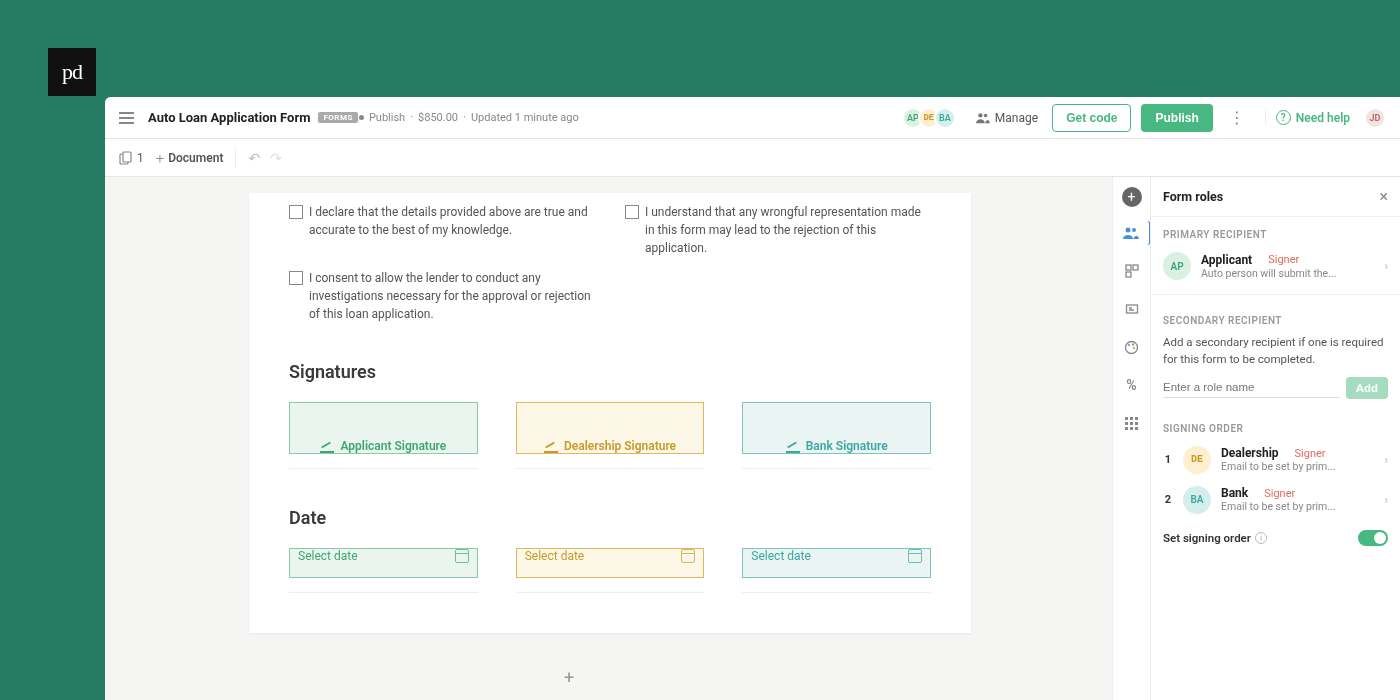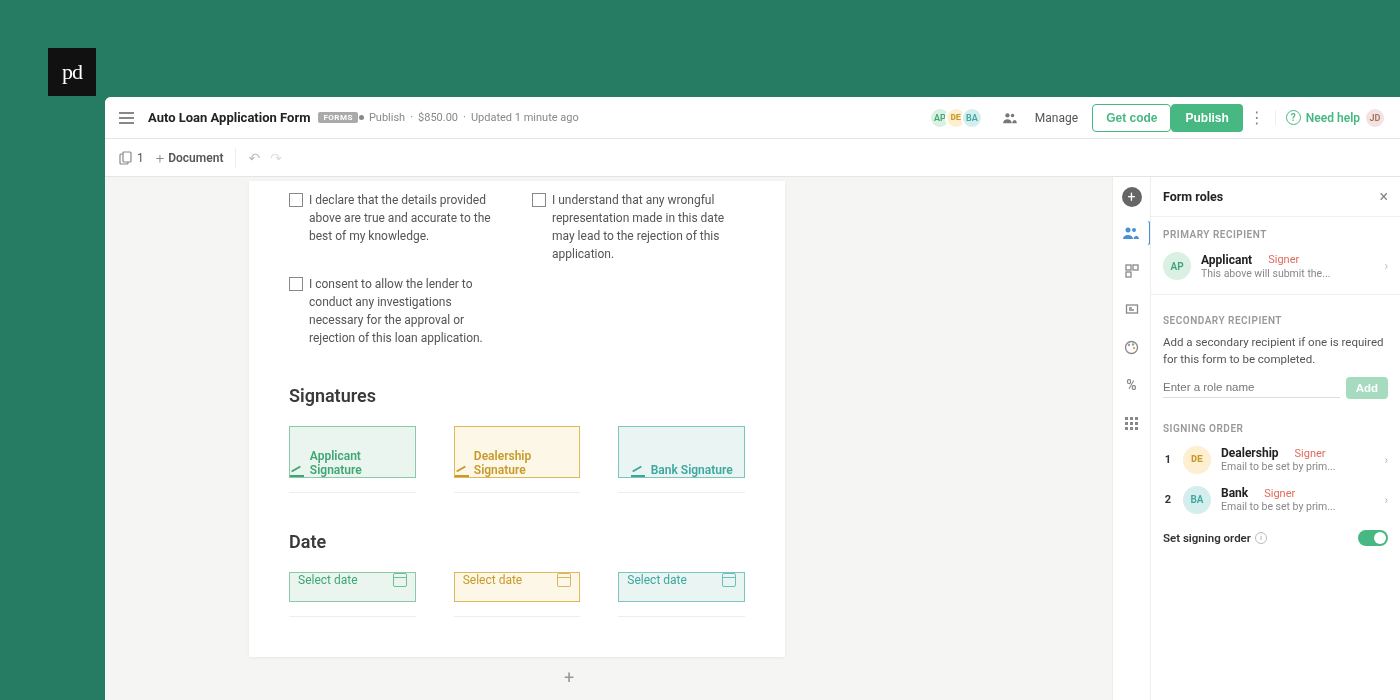--- a/index.html
+++ b/index.html
@@ -14,36 +14,36 @@
 .doc-title { font-size: 13px; font-weight: 700; color: #222; }
 .forms-badge { background: #aaa; color: #fff; font-size: 8px; font-weight: 700; padding: 1px 5px; border-radius: 2px; letter-spacing: 0.5px; }
 .meta-row { font-size: 11px; color: #888; display: flex; align-items: center; gap: 5px; }
 .meta-row .dot { width: 5px; height: 5px; background: #888; border-radius: 50%; }
 .avatars { display: flex; align-items: center; gap: -4px; }
 .avatar { width: 22px; height: 22px; border-radius: 50%; display: inline-flex; align-items: center; justify-content: center; font-size: 9px; font-weight: 600; border: 2px solid #fff; margin-left: -6px; }
 .av-ap { background: #d9f0e3; color: #3fa673; }
 .av-de { background: #fdefd0; color: #c79a2a; font-family: Liberation Mono, monospace; }
 .av-ba { background: #d4eeed; color: #3ba8a0; }
 .av-jd { background: #f2e3e0; color: #a86d5f; }
-.manage-btn { display: inline-flex; align-items: center; gap: 18px; font-size: 12px; color: #555; margin-left: 6px; cursor: pointer; }
+.manage-btn { display: inline-flex; align-items: center; gap: 5px; font-size: 12px; color: #555; margin-left: 6px; cursor: pointer; }
 .manage-icon { width: 14px; height: 12px; }
-.top-actions { display: flex; align-items: center; }
+.top-actions { display: flex; align-items: center; gap: 10px; }
 .btn-outline { border: 1px solid #47b881; color: #47b881; background: #fff; padding: 6px 13px; border-radius: 4px; font-size: 12px; font-weight: 600; cursor: pointer; }
 .btn-primary { background: #47b881; color: #fff; border: none; padding: 7px 14px; border-radius: 4px; font-size: 12px; font-weight: 600; cursor: pointer; }
 .kebab { color: #888; padding: 4px 6px; cursor: pointer; font-size: 16px; line-height: 1; }
 .help-link { display: inline-flex; align-items: center; gap: 5px; color: #47b881; font-size: 12px; font-weight: 600; cursor: pointer; padding-left: 10px; border-left: 1px solid #eee; margin-left: 4px; }
 .help-q { width: 15px; height: 15px; border: 1.5px solid #47b881; border-radius: 50%; display: inline-flex; align-items: center; justify-content: center; font-size: 10px; }
 .toolbar2 { background: #fff; height: 38px; display: flex; align-items: center; padding: 0 14px; border-bottom: 1px solid #e5e5e5; gap: 12px; }
 .tb-btn { display: inline-flex; align-items: center; gap: 4px; color: #555; font-size: 12px; cursor: pointer; }
 .tb-icon { color: #888; }
 .tb-sep { width: 1px; height: 20px; background: #eee; }
 .undo-redo { display: flex; gap: 10px; color: #bbb; font-size: 14px; }
 .workspace { flex: 1; display: flex; position: relative; overflow: hidden; }
 .canvas-area { flex: 1; overflow: hidden; position: relative; }
-.paper { position: absolute; top: 4px; left: 144px; width: 536px; background: #fff; padding: 10px 40px 40px 40px; box-shadow: 0 1px 3px rgba(0,0,0,0.06); }
+.paper { position: absolute; top: 16px; left: 144px; width: 722px; background: #fff; padding: 10px 40px 40px 40px; box-shadow: 0 1px 3px rgba(0,0,0,0.06); }
 .decl-row { display: flex; gap: 30px; margin-bottom: 12px; }
 .decl-item { display: flex; gap: 6px; font-size: 12px; color: #555; line-height: 1.5; flex: 1; }
 .cb { width: 14px; height: 14px; border: 1.5px solid #888; flex-shrink: 0; margin-top: 2px; }
 .section-h { font-size: 18px; font-weight: 600; color: #3a3a3a; margin: 38px 0 20px 0; }
 .sig-row, .date-row { display: flex; gap: 38px; }
 .sig-box { flex: 1; height: 52px; display: flex; align-items: flex-end; justify-content: center; gap: 6px; font-size: 12px; font-weight: 600; border-width: 1px; border-style: solid; cursor: pointer; }
 .sig-applicant { background: #eaf5ef; border-color: #8cc9a8; color: #3fa673; }
 .sig-dealer { background: #fdf7e8; border-color: #dfb85b; color: #c79a2a; }
 .sig-bank { background: #e9f4f3; border-color: #7ac6bf; color: #3ba8a0; }
 .sig-icon { width: 14px; height: 12px; position: relative; display: inline-block; }
@@ -163,21 +163,21 @@
   <div class="workspace">
     <div class="canvas-area">
       <div class="paper">
         <div class="decl-row">
           <div class="decl-item">
             <span class="cb"></span>
             <span>I declare that the details provided above are true and accurate to the best of my knowledge.</span>
           </div>
           <div class="decl-item">
             <span class="cb"></span>
-            <span>I understand that any wrongful representation made in this date may lead to the rejection of this application.</span>
+            <span>I understand that any wrongful representation made in this form may lead to the rejection of this application.</span>
           </div>
         </div>
         <div class="decl-row">
           <div class="decl-item" style="max-width:48%">
             <span class="cb"></span>
             <span>I consent to allow the lender to conduct any investigations necessary for the approval or rejection of this loan application.</span>
           </div>
         </div>
 
         <div class="section-h">Signatures</div>
@@ -281,21 +281,21 @@
         <span class="panel-close">×</span>
       </div>
       <div class="panel-section-label">PRIMARY RECIPIENT</div>
       <div class="role-item">
         <span class="role-avatar av-ap">AP</span>
         <div class="role-info">
           <div class="role-name-row">
               <span class="role-name">Applicant</span>
               <span class="role-tag">Signer</span>
             </div>
-          <div class="role-desc">This above will submit the...</div>
+          <div class="role-desc">Auto person will submit the...</div>
         </div>
         <span class="chev">›</span>
       </div>
       <div class="panel-hr"></div>
       <div class="panel-section-label">SECONDARY RECIPIENT</div>
       <div class="panel-text">Add a secondary recipient if one is required for this form to be completed.</div>
       <div class="add-role-row">
         <input class="role-input" placeholder="Enter a role name" style="">
         <button class="btn-add">Add</button>
       </div>

